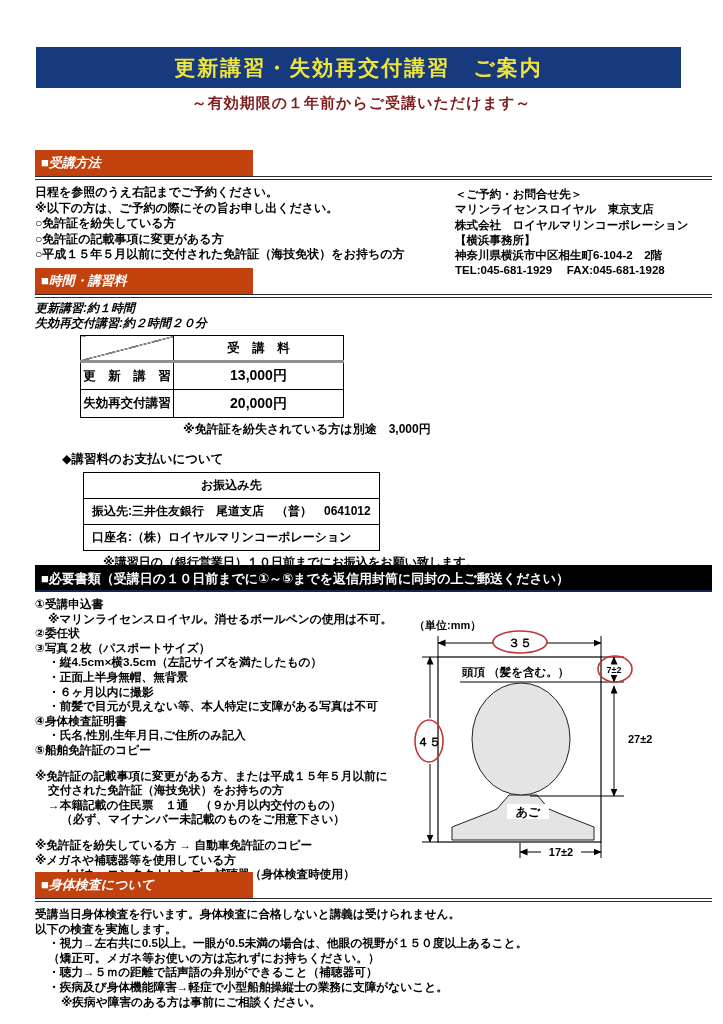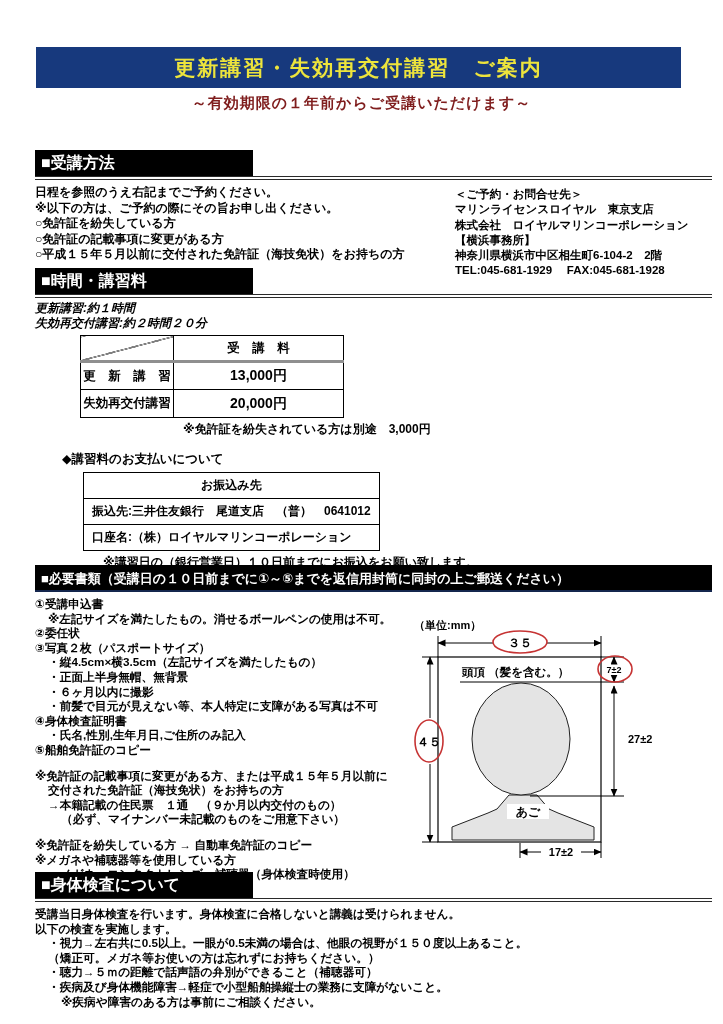--- a/index.html
+++ b/index.html
@@ -17,22 +17,22 @@
   }
   .banner-title { color:#ede43c; font-size:21px; letter-spacing:2px; }
   .subtitle {
     position:absolute; left:0; top:94px; width:723px; text-align:center;
     color:#7f1d1d; font-size:15px; letter-spacing:1px;
   }
   
   .sec { position:absolute; left:35px; width:677px; }
   .sec-headrow { border-bottom:4px double #2a2a2a; }
   .sec-box {
-    display:inline-block; background:#000000; color:#fff; font-size:16px;
-    height:26px; line-height:26px; padding:0 10px 0 6px; vertical-align:bottom;
+    display:inline-block; background:#c2410c; color:#fff; font-size:13px;
+    height:26px; line-height:26px; padding:0 10px 0 6px; vertical-align:bottom;font-style:italic;
   }
   .sec-box.narrow { width:218px; }
   .sec-bar {
     background:#000000; color:#fff; font-size:13px; height:27px; line-height:27px;
     padding-left:6px; border-bottom:2px solid #14264d;
   }
   
   .bodytxt { font-size:12px; line-height:15.5px; white-space:nowrap; margin-top:5px; }
   .contact { position:absolute; left:455px; top:187px; font-size:11.5px; line-height:15.3px; white-space:nowrap; }
   
@@ -148,21 +148,21 @@
       <div>※お振込が確認できない場合、キャンセルとなりますのでご注意ください。</div>
     </div>
   </div>
 
   <div class="sec" style="top:565px;">
     <div class="sec-bar">■必要書類（受講日の１０日前までに①～⑤までを返信用封筒に同封の上ご郵送ください）</div>
   </div>
 
   <div class="doclist">
     <div>①受講申込書</div>
-    <div class="ind1">※左記サイズを満たしたもの。消せるボールペンの使用は不可。</div>
+    <div class="ind1">※マリンライセンスロイヤル。消せるボールペンの使用は不可。</div>
     <div>②委任状</div>
     <div>③写真２枚（パスポートサイズ）</div>
     <div class="ind1">・縦4.5cm×横3.5cm（左記サイズを満たしたもの）</div>
     <div class="ind1">・正面上半身無帽、無背景</div>
     <div class="ind1">・６ヶ月以内に撮影</div>
     <div class="ind1">・前髪で目元が見えない等、本人特定に支障がある写真は不可</div>
     <div>④身体検査証明書</div>
     <div class="ind1">・氏名,性別,生年月日,ご住所のみ記入</div>
     <div>⑤船舶免許証のコピー</div>
     <div class="gap">※免許証の記載事項に変更がある方、または平成１５年５月以前に</div>

